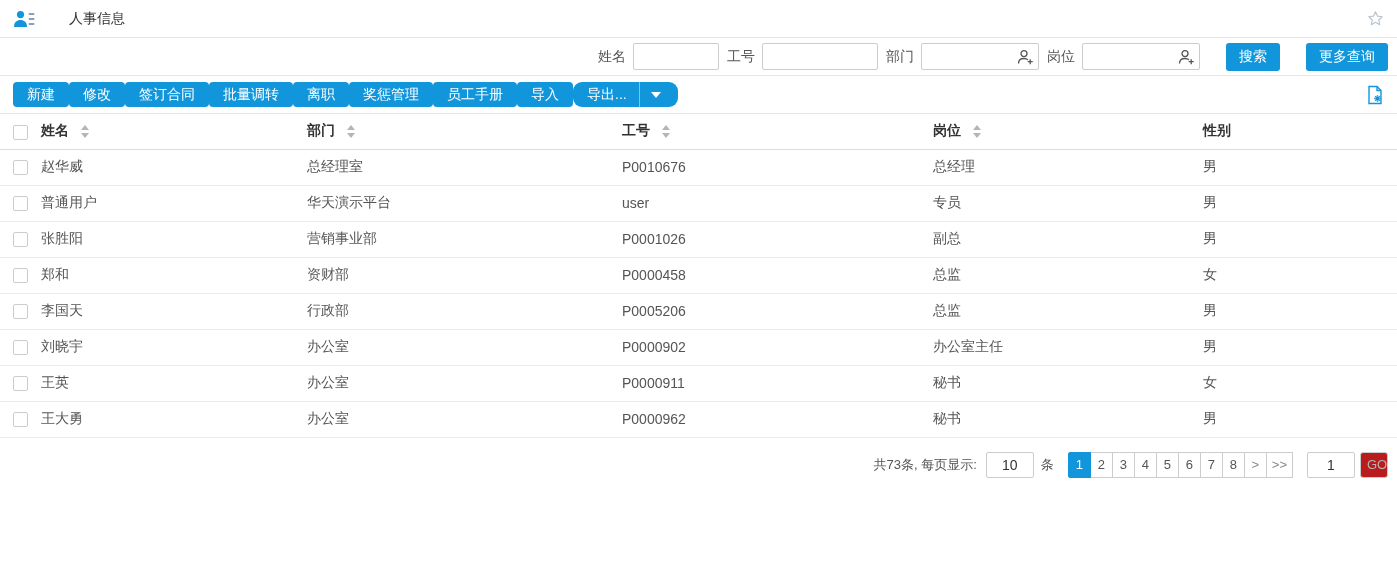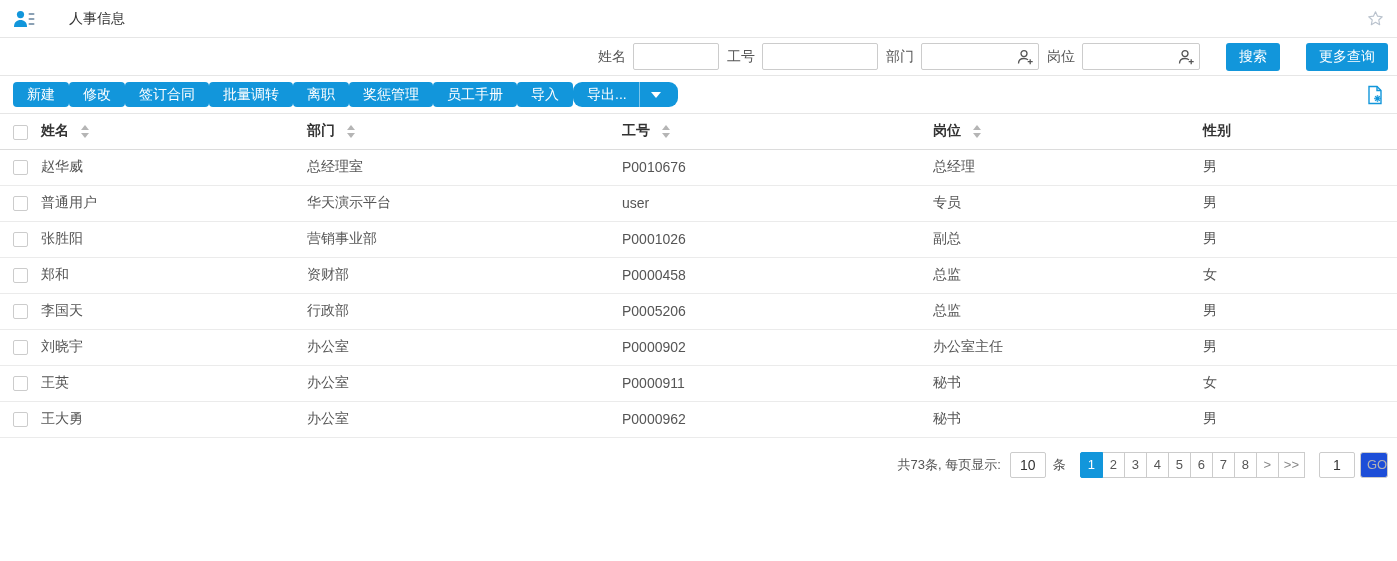--- a/index.html
+++ b/index.html
@@ -77,37 +77,37 @@
   .sort { display:inline-flex; flex-direction:column; gap:3px; margin-left:12px; cursor:pointer; }
   .sort .tri-up { width:0; height:0; border-left:4px solid transparent; border-right:4px solid transparent; border-bottom:5px solid #b5b5b5; }
   .sort .tri-down { width:0; height:0; border-left:4px solid transparent; border-right:4px solid transparent; border-top:5px solid #b5b5b5; }
   
   .pager {
     height:54px; display:flex; align-items:center; justify-content:flex-end;
     padding-right:9px; font-size:13px; color:#555;
   }
   .pager .summary { margin-right:9px; }
   .pager input.size-input, .pager input.goto-input {
-    width:36px; height:26px; border:1px solid #ccc; border-radius:2px;
+    width:48px; height:26px; border:1px solid #ccc; border-radius:2px;
     text-align:center; font-size:14px; font-family:inherit; color:#333; outline:none;
   }
   .pager .unit { margin:0 14px 0 7px; }
   .page-group { display:flex; }
   .page-btn {
     min-width:23px; height:26px; line-height:24px; padding:0 5px; text-align:center;
     border:1px solid #ccc; background:#fff; color:#555; font-size:13px;
     margin-left:-1px; cursor:pointer; user-select:none;
   }
   .page-group .page-btn:first-child { margin-left:0; border-radius:2px 0 0 2px; }
   .page-btn.active { background:#1296db; border-color:#1296db; color:#fff; position:relative; z-index:1; border-radius:2px; }
   .page-btn.nav { color:#888; }
   .pager .goto-input { margin-left:14px; }
   .go-btn {
     height:26px; width:28px; margin-left:5px; border:1px solid #ccc; border-radius:3px;
-    background:#1d4ed8; color:#b4b4b4; font-size:13px; font-family:inherit; cursor:pointer;
+    background:#b91c1c; color:#b4b4b4; font-size:13px; font-family:inherit; cursor:pointer;
   }
 </style>
 </head>
 <body>
 
 <div class="app-header">
   <div class="left">
     <span style="display:flex;">
       <svg width="23" height="18" viewBox="0 0 23 18">
         <circle cx="7.5" cy="4.6" r="3.6" fill="#1296db"></circle>

